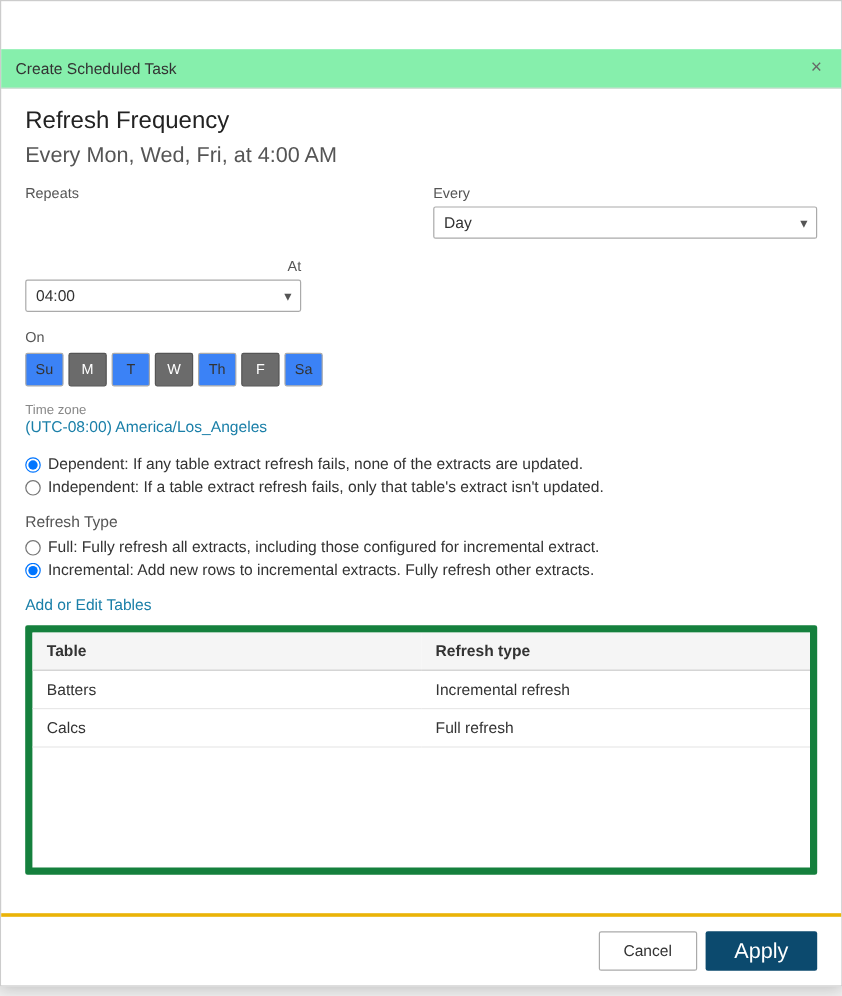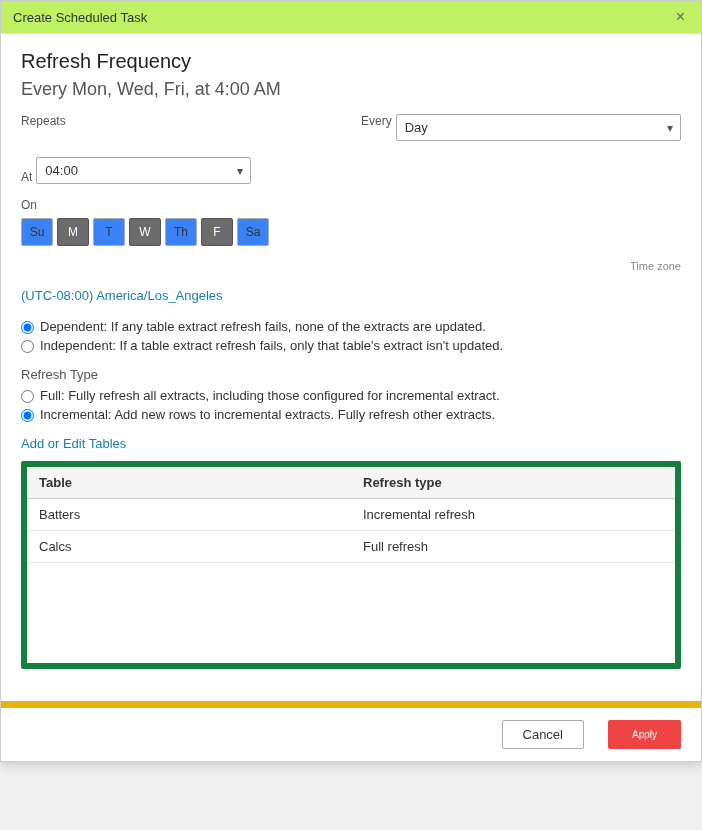--- a/index.html
+++ b/index.html
@@ -16,22 +16,23 @@
       width: 702px;
       background: #ffffff;
       border: 1px solid #cccccc;
       box-shadow: 0 2px 12px rgba(0,0,0,0.2);
     }
     .modal-header {
       display: flex;
       justify-content: space-between;
       align-items: center;
       padding: 6px 12px;
-      background: #bef264;
+      background: #86efac;
       border-bottom: 1px solid #ddd;
+      margin-top: 40px;
     }
     .modal-title {
       font-size: 13px;
       color: #333;
     }
     .close-btn {
       background: none;
       border: none;
       cursor: pointer;
       font-size: 16px;
@@ -53,21 +54,21 @@
       color: #555;
       margin-bottom: 14px;
     }
     .row-two-cols {
       display: flex;
       gap: 20px;
       margin-bottom: 16px;
     }
     .field-group {
       display: flex;
-      flex-direction: row;
+      flex-direction: column;
       gap: 4px;
     }
     .field-group.wide {
       flex: 1;
     }
     .field-group.narrow {
       flex: 1;
     }
     .field-label {
       font-size: 12px;
@@ -133,22 +134,21 @@
       background: #6b6b6b;
       color: #fff;
       border-color: #555;
     }
     .timezone-section {
       margin-bottom: 16px;
     }
     .timezone-label {
       font-size: 11px;
       color: #888;
-      margin-bottom: 16px;
-      text-align: right;
+      margin-bottom: 0;
     }
     .timezone-link {
       color: #1a7fa8;
       font-size: 13px;
       text-decoration: none;
       cursor: pointer;
     }
     .radio-group {
       margin-bottom: 14px;
     }
@@ -207,40 +207,40 @@
     }
     .data-table .col-table {
       width: 50%;
     }
     .data-table .col-refresh {
       width: 50%;
     }
     .modal-footer {
       display: flex;
       justify-content: flex-end;
-      gap: 24px;
+      gap: 7px;
       padding: 12px 20px;
-      border-top: 7px solid #eab308;
+      border-top: 3px solid #eab308;
       background: #fff;
     }
     .btn-cancel {
       padding: 6px 20px;
       border: 1px solid #aaa;
       background: #fff;
       color: #333;
       font-size: 13px;
       cursor: pointer;
       border-radius: 2px;
     }
     .btn-apply {
       padding: 6px 24px;
       border: none;
-      background: #ef4444;
+      background: #0c4a6e;
       color: #fff;
-      font-size: 10px;
+      font-size: 18px;
       cursor: pointer;
       border-radius: 2px;
     }
   </style>
 </head>
 <body>
 
 <div class="modal">
 
   <div class="modal-header">

